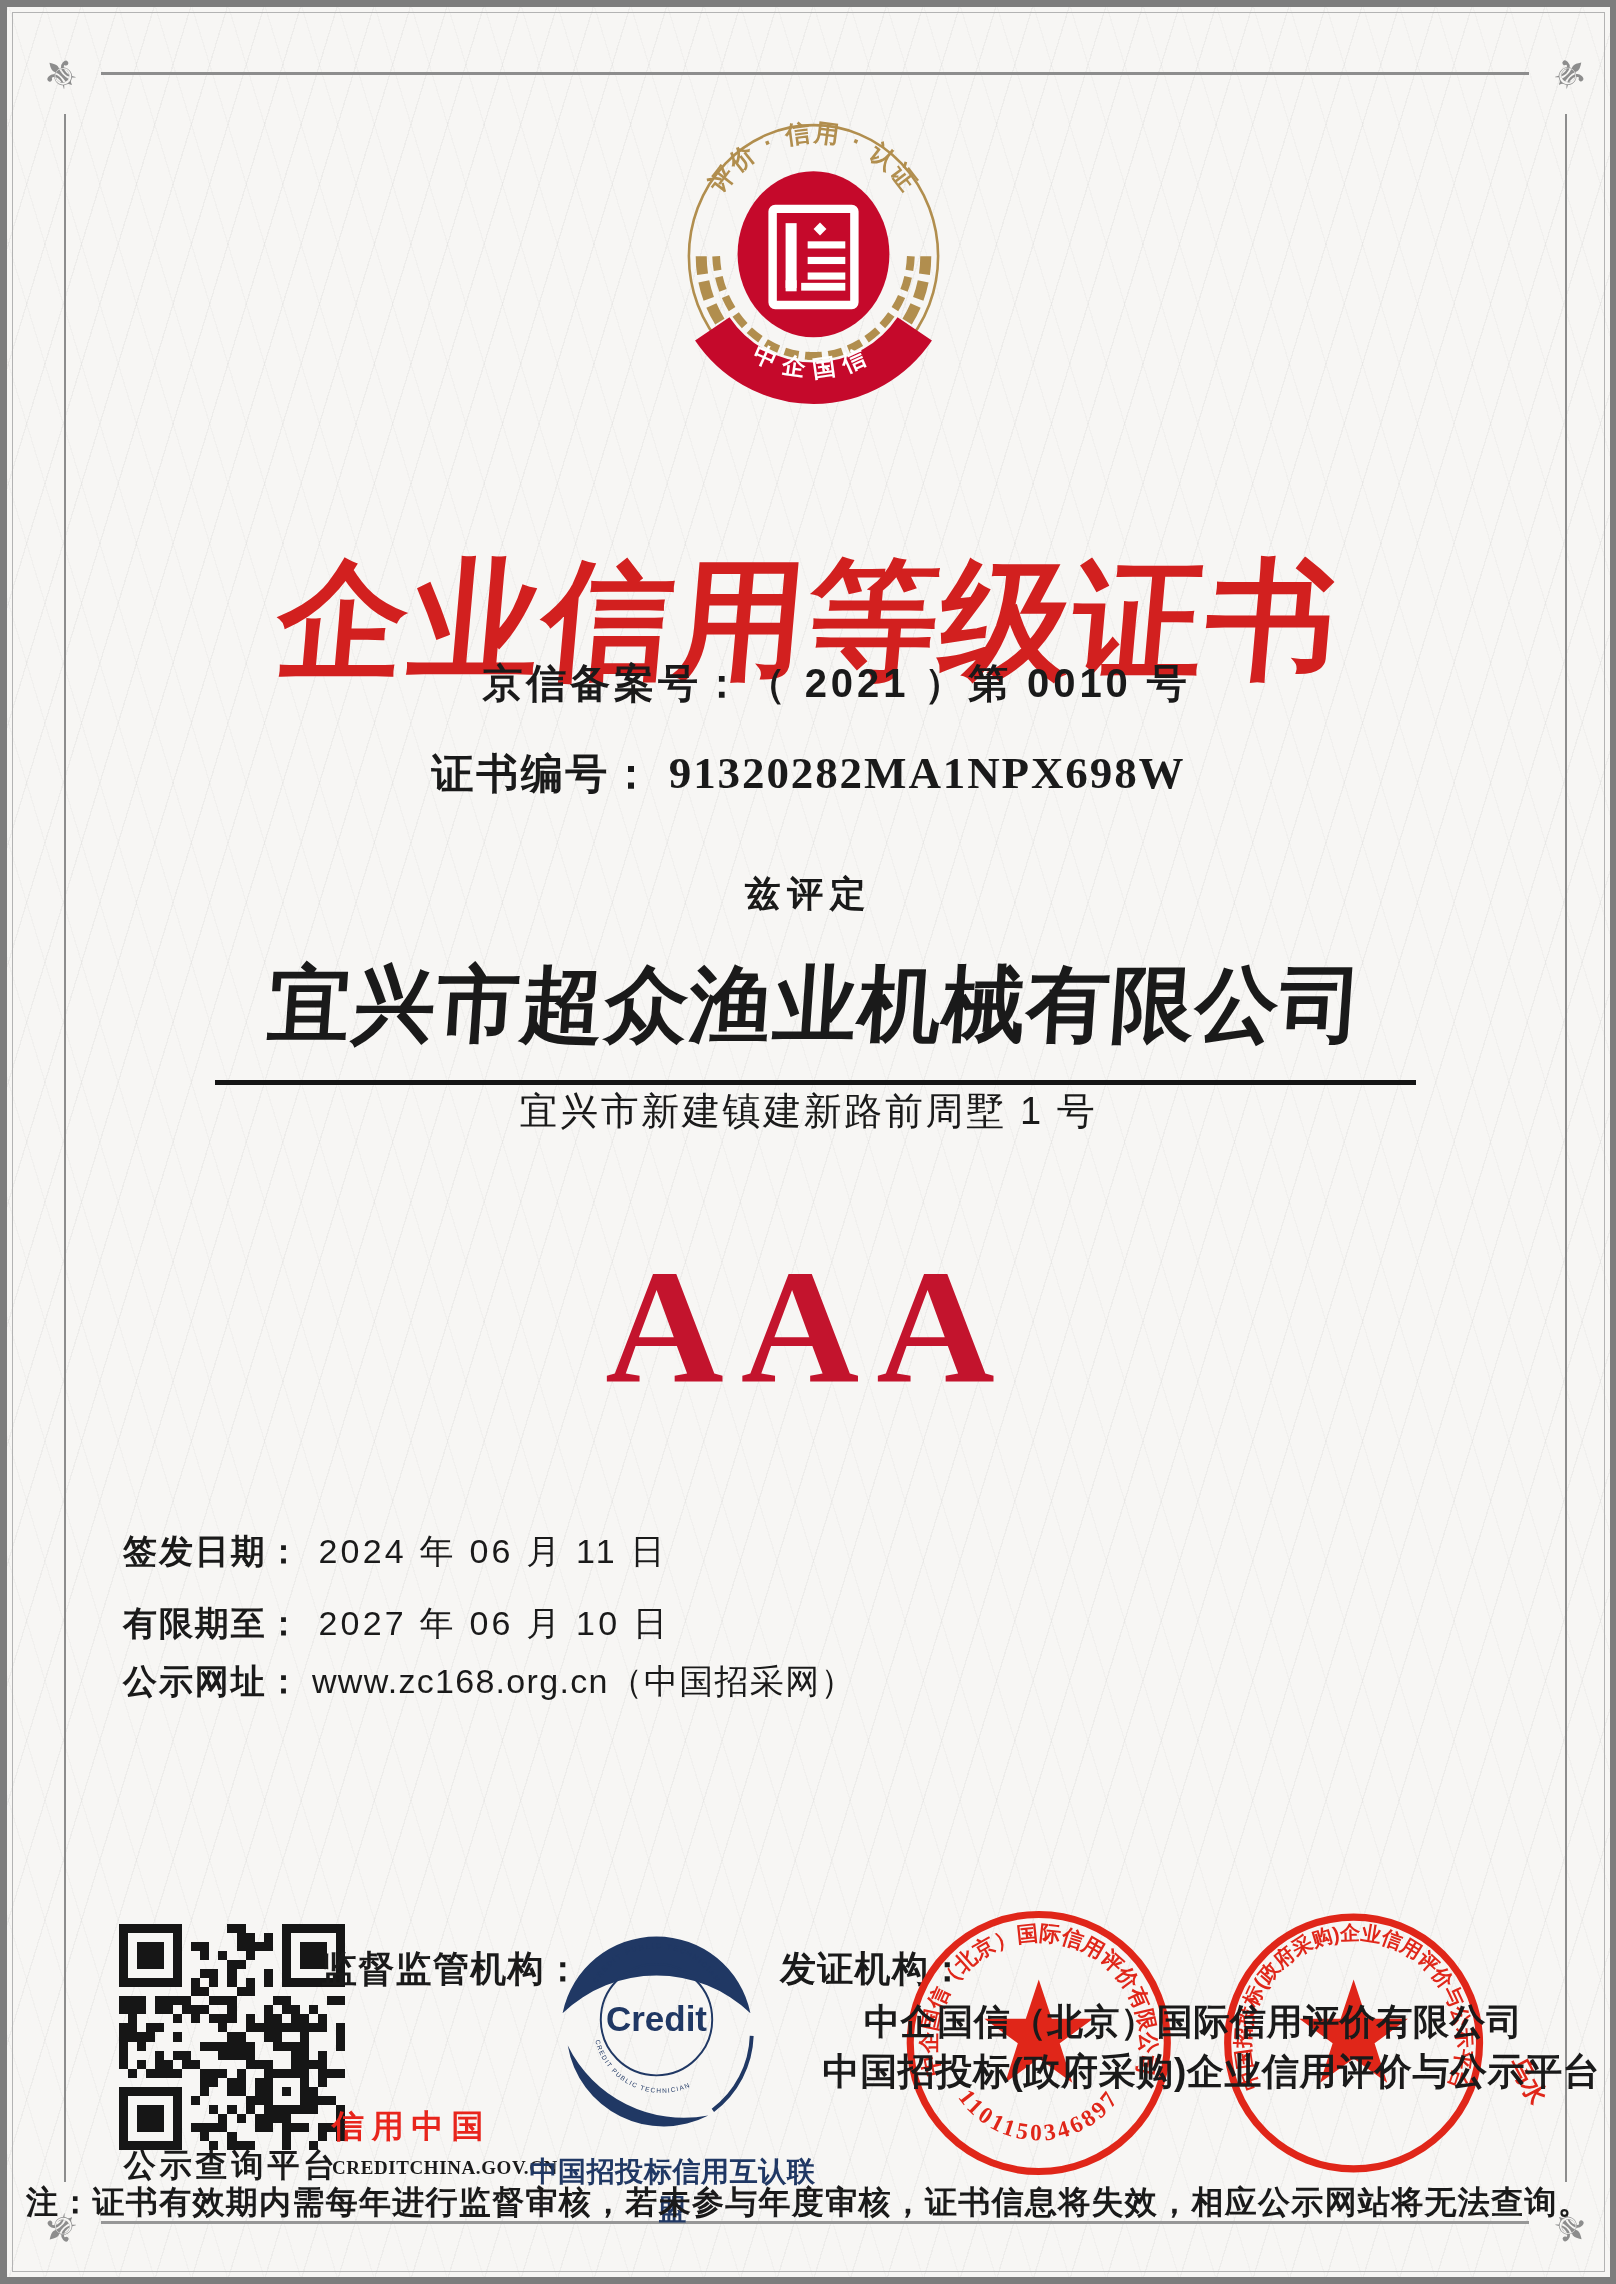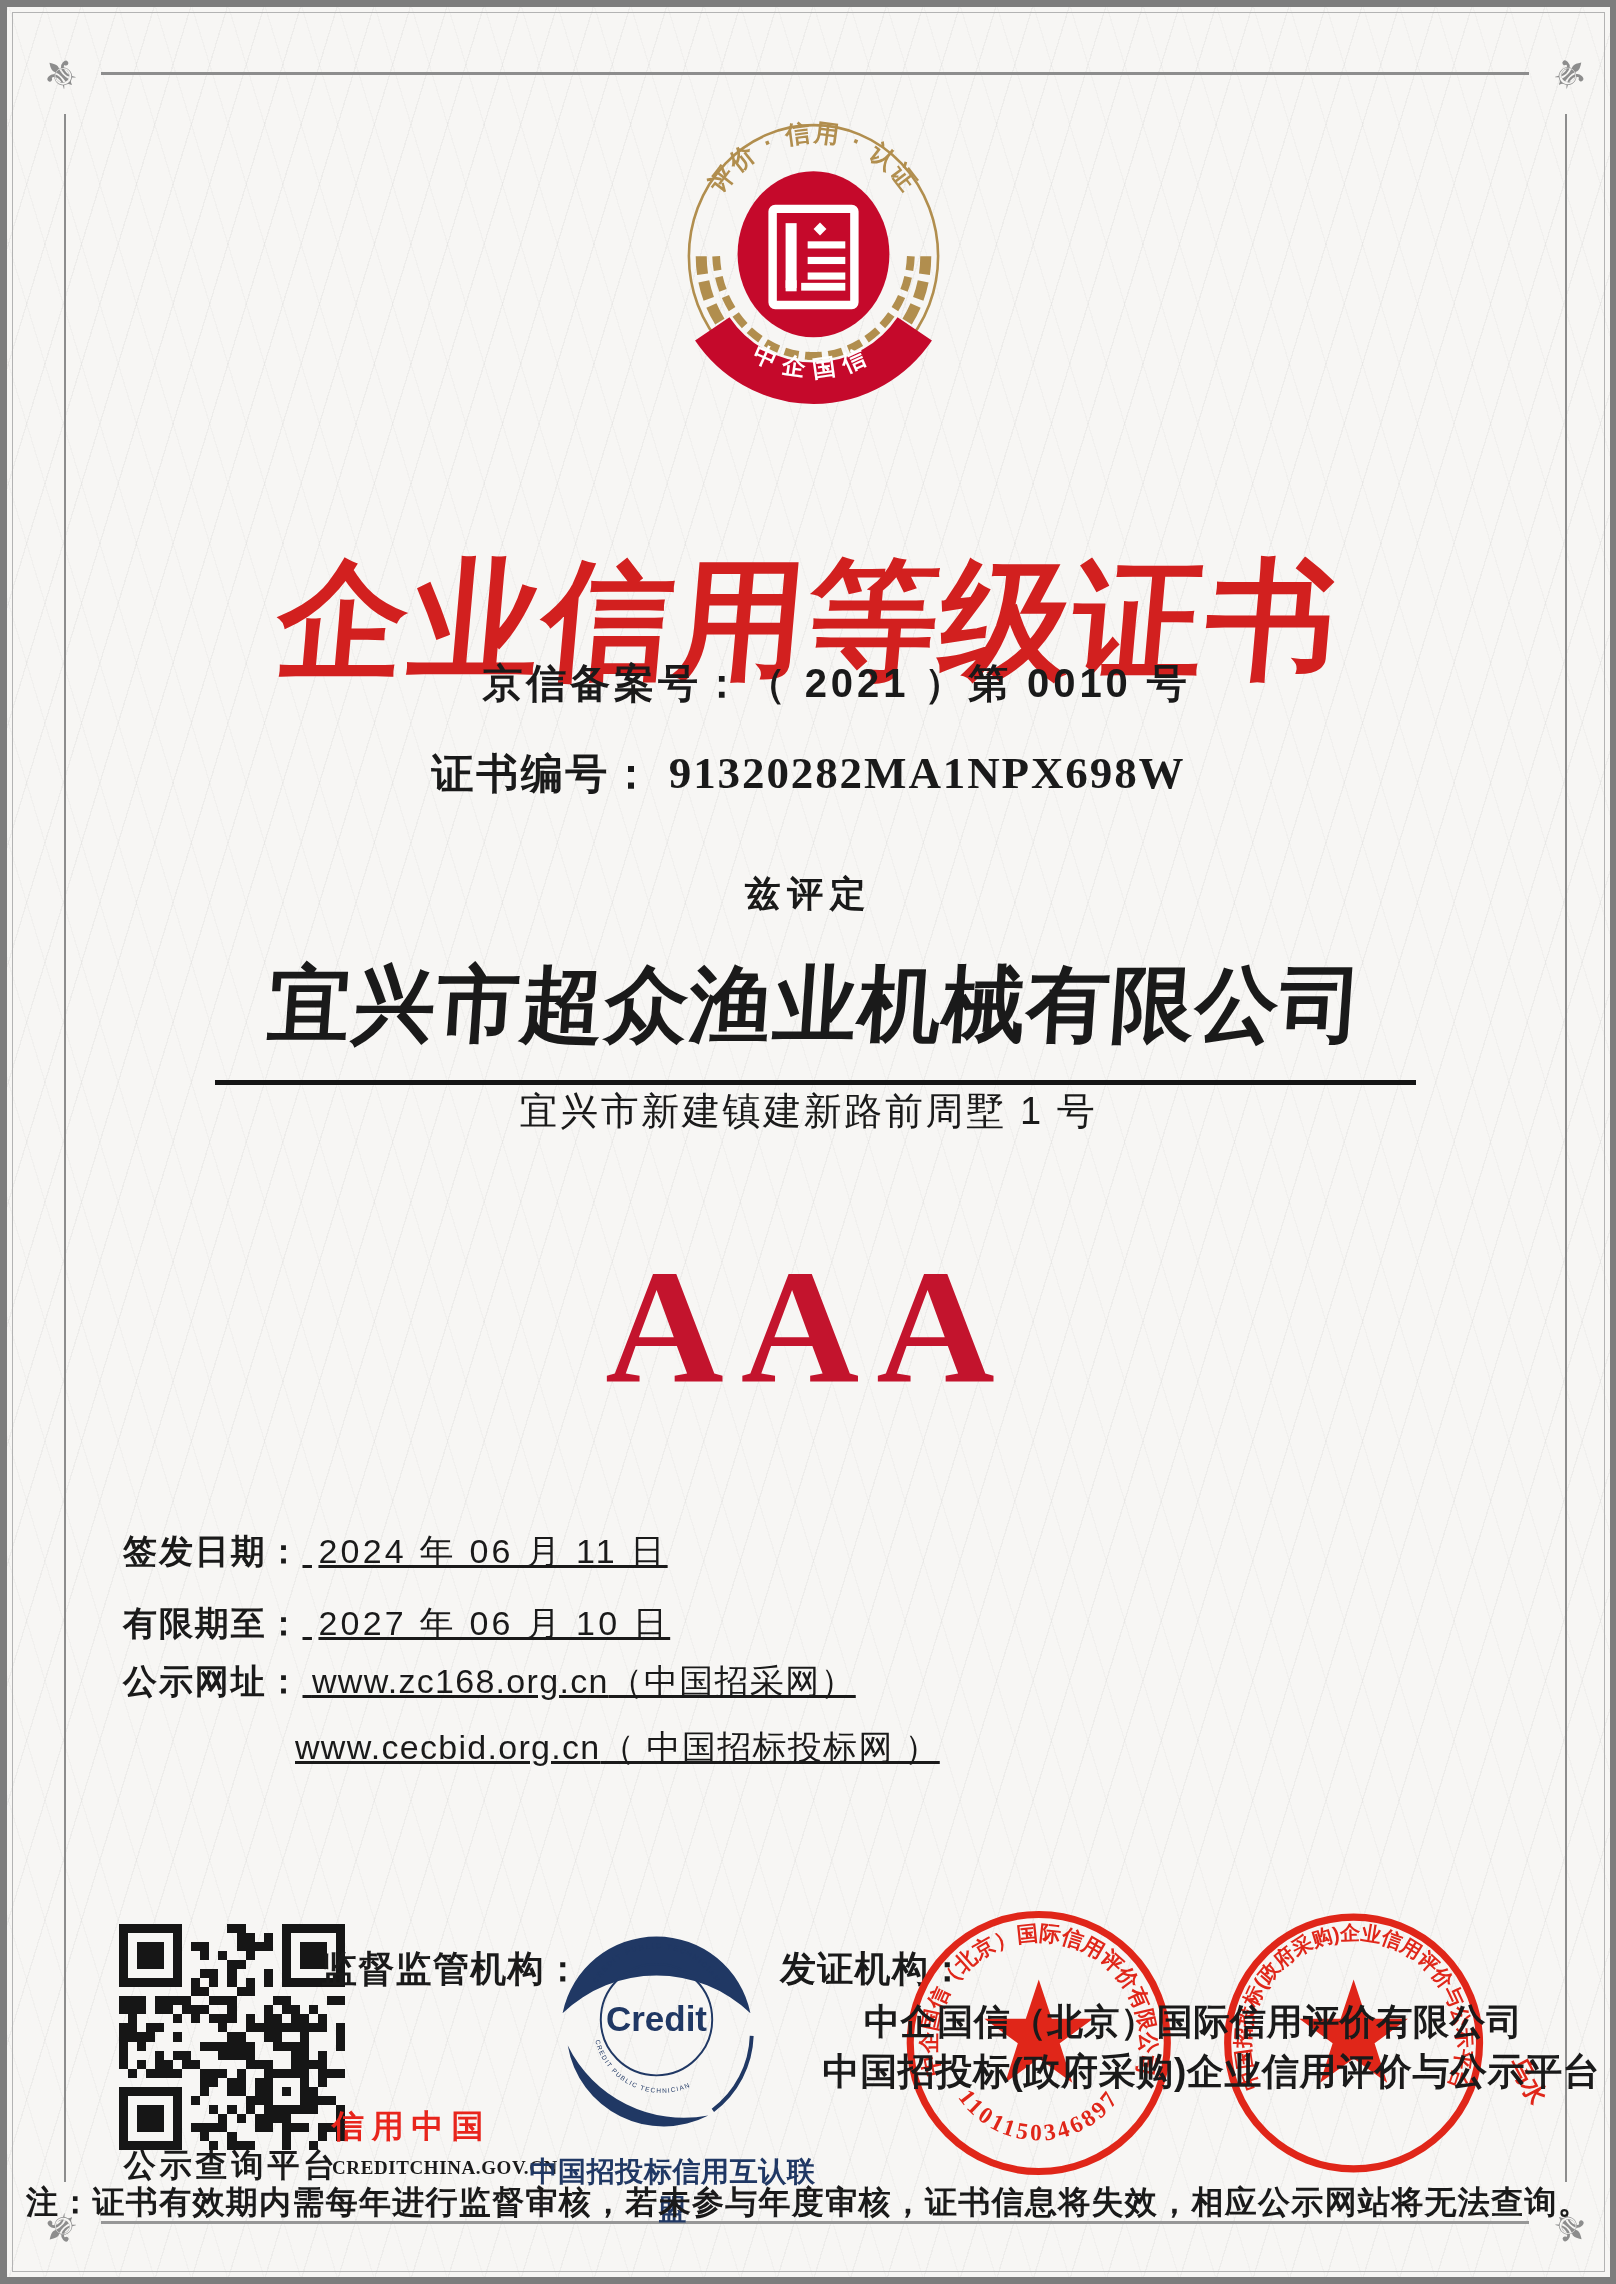--- a/index.html
+++ b/index.html
@@ -45,21 +45,21 @@
   .company-block{position:absolute;left:208px;top:943px;width:1201px;text-align:center;
                  border-bottom:5.2px solid #151515;padding-bottom:18px;}
   .company{font-size:83px;font-weight:900;letter-spacing:1.3px;white-space:nowrap;
            display:inline-block;transform:skewX(-4deg);}
   .address{top:1079px;font-size:38px;font-weight:400;letter-spacing:2.6px;}
 
   .grade{top:1226px;font-size:164px;font-weight:700;color:#c3142d;letter-spacing:17px;
          font-family:"Liberation Serif","DejaVu Serif",serif;}
 
   .info{position:absolute;left:116px;top:1522px;font-size:34px;}
-  .info .row{position:relative;margin-bottom:0;white-space:nowrap;text-decoration:underline;}
+  .info .row{position:relative;margin-bottom:0;white-space:nowrap;}
   .info .lbl{font-weight:700;letter-spacing:1.9px;display:inline-block;min-width:166px;}
   .info .val{font-weight:400;letter-spacing:3.2px;margin-left:6.5px;}
   .r1{margin-top:0;}
   .r2{margin-top:26px;}
   .r3{margin-top:12px;}
   .rcont{margin-top:19.5px;padding-left:172px;}
   .info .url{font-weight:400;letter-spacing:1.3px;}
 
   .qr-wrap{position:absolute;left:112px;top:1917px;width:226px;height:226px;}
   .qr-wrap svg{width:100%;height:100%;}
@@ -158,23 +158,20 @@
       <span class="lbl">签发日期：</span>
       <span class="val">2024 年 06 月 11 日</span>
     </div>
     <div class="row r2">
       <span class="lbl">有限期至：</span>
       <span class="val">2027 年 06 月 10 日</span>
     </div>
     <div class="row r3">
       <span class="lbl">公示网址：</span>
       <span class="url"><span>www.zc168.org.cn</span><span>（中国招采网）</span></span>
-    </div>
-    <div class="row rcont">
-      <span class="url"><span>www.cecbid.org.cn</span><span>（ 中国招标投标网 ）</span></span>
     </div>
   </div>
 
   <div class="qr-wrap">
     <svg id="qr-svg" viewBox="0 0 25 25" shape-rendering="crispEdges">
         <rect x="12" y="0" width="1" height="1" fill="#161616"></rect>
         <rect x="13" y="0" width="1" height="1" fill="#161616"></rect>
         <rect x="13" y="1" width="1" height="1" fill="#161616"></rect>
         <rect x="14" y="1" width="1" height="1" fill="#161616"></rect>
         <rect x="16" y="1" width="1" height="1" fill="#161616"></rect>

